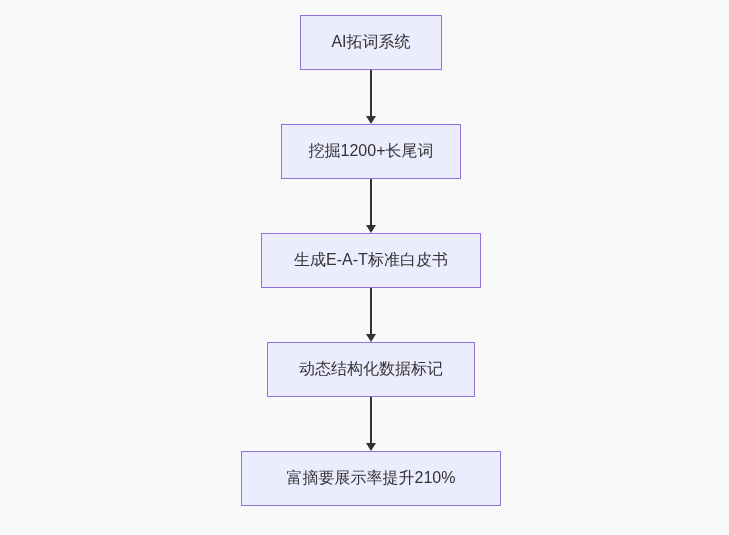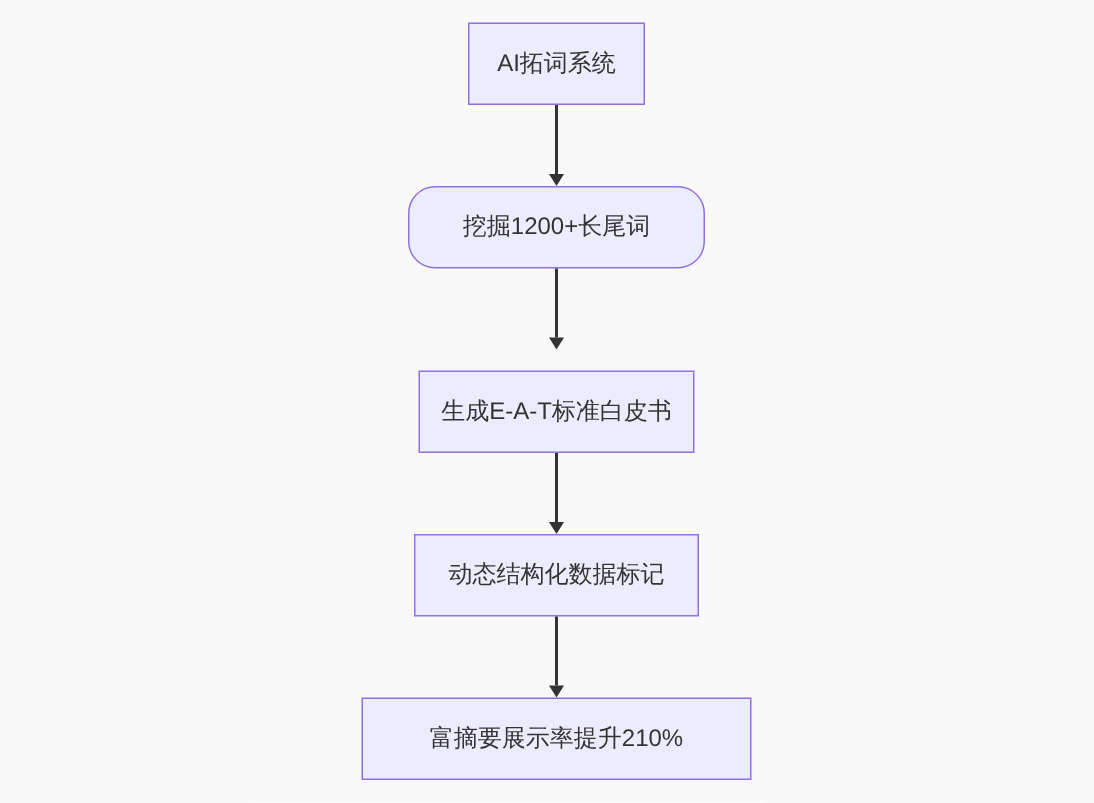--- a/index.html
+++ b/index.html
@@ -29,24 +29,24 @@
     display: flex;
     align-items: center;
     justify-content: center;
     background: var(--node-fill, #ececff);
     border: 1px solid var(--node-border, #9370db);
     color: var(--text, #333333);
     font-size: 16px;
     white-space: nowrap;
     padding: 0 14px;
   }
-  .n0 { width: 118px; align-items: center; }
-  .n1 { width: 198px; border-radius: 18px; }
-  .n2 { width: 184px; margin-top: 14px; }
-  .n3 { width: 190px; }
+  .n0 { width: 142px; align-items: center; }
+  .n1 { width: 180px; }
+  .n2 { width: 220px; }
+  .n3 { width: 208px; }
   .n4 { width: 260px; }
   .arrow {
     height: 54px;
     display: flex;
     flex-direction: column;
     align-items: center;
   }
   .arrow .shaft {
     width: 2px;
     flex: 1 1 auto;

